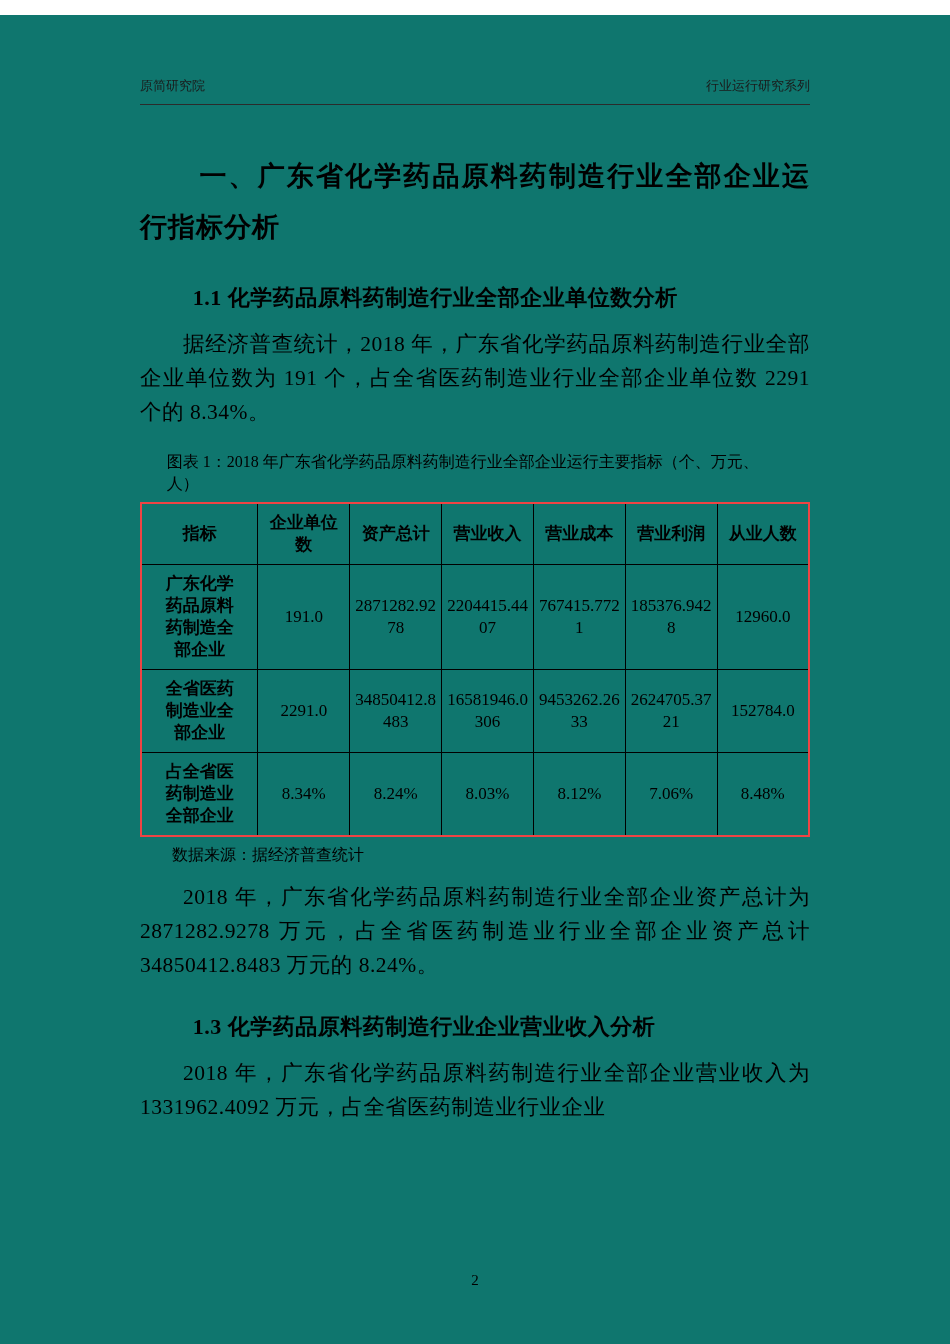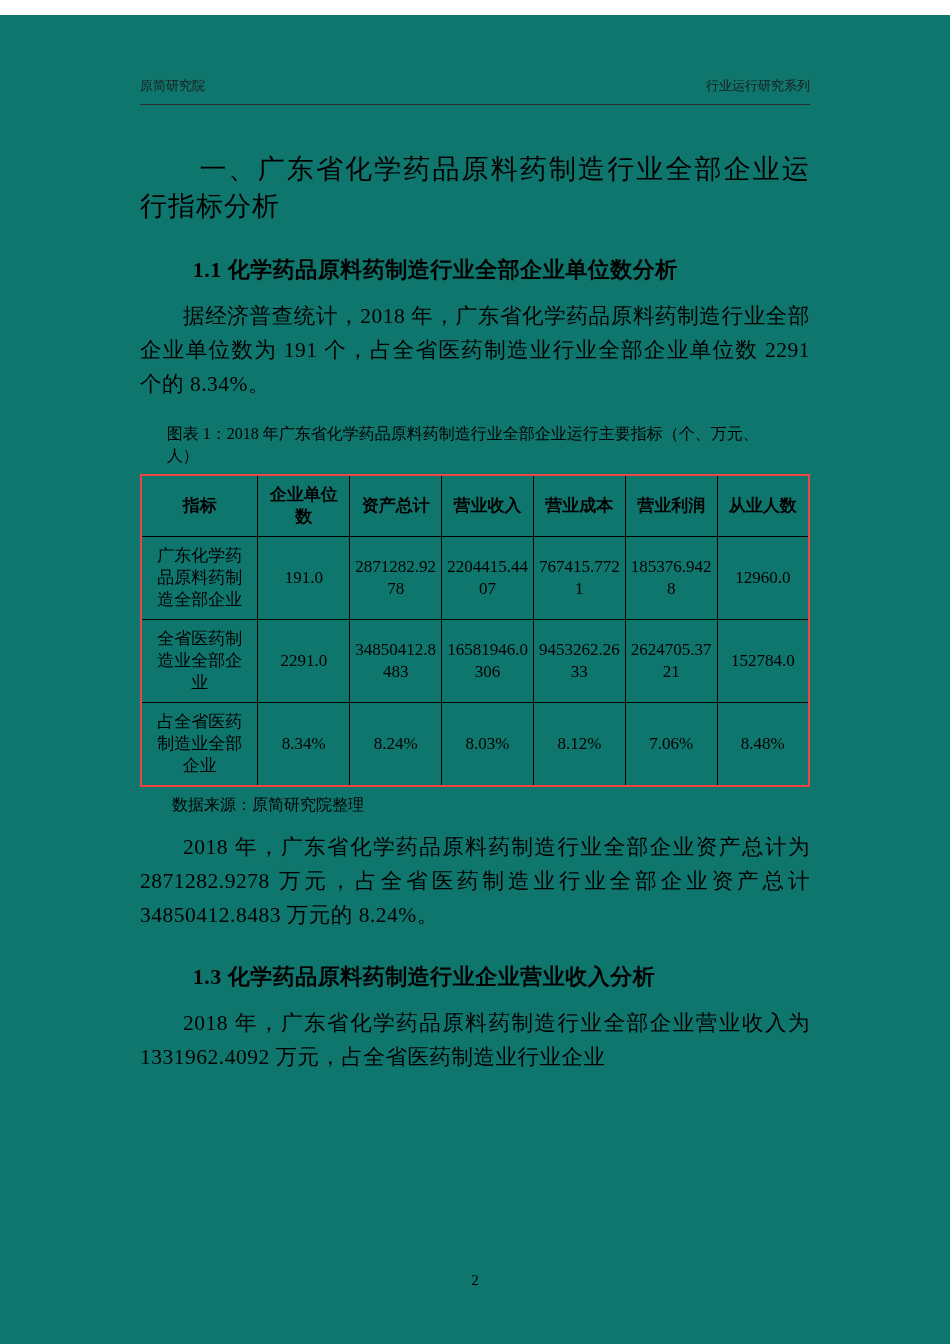--- a/index.html
+++ b/index.html
@@ -21,22 +21,22 @@
     align-items: flex-end;
     font-family: "Liberation Sans", sans-serif;
     font-size: 13px;
     color: #1a1a1a;
     padding-bottom: 9px;
     border-bottom: 1px solid #2b2b2b;
   }
   .main-title {
     margin-top: 46px;
     font-size: 27px;
-    font-weight: normal;
-    line-height: 37px;
+    font-weight: bold;
+    line-height: 51px;
     text-indent: 2.2em;
     text-align: justify;
     letter-spacing: 1px;
   }
   .section-heading {
     margin-top: 30px;
     font-size: 22px;
     font-weight: bold;
     text-indent: 2.4em;
     letter-spacing: 0.5px;
@@ -68,21 +68,21 @@
     border: 1px solid #000;
     text-align: center;
     vertical-align: middle;
     font-size: 17px;
     padding: 8px 4px;
     word-break: break-all;
     line-height: 22px;
   }
   table.data-table th { font-weight: bold; }
   table.data-table .col-label { width: 17.5%; }
-  table.data-table td.row-label { font-weight: normal; padding: 8px 10px; }
+  table.data-table td.row-label { font-weight: bold; padding: 8px 18px; }
   .data-source {
     margin-top: 8px;
     font-size: 16px;
     padding-left: 2em;
   }
   .page-number {
     position: absolute;
     bottom: 70px;
     left: 0;
     width: 100%;
@@ -143,21 +143,21 @@
         <td>8.34%</td>
         <td>8.24%</td>
         <td>8.03%</td>
         <td>8.12%</td>
         <td>7.06%</td>
         <td>8.48%</td>
       </tr>
     </tbody>
   </table>
 
-  <div class="data-source">数据来源：原简研究院整理</div>
+  <div class="data-source">数据来源：据经济普查统计</div>
 
   <p class="para">2018 年，广东省化学药品原料药制造行业全部企业资产总计为 2871282.9278 万元，占全省医药制造业行业全部企业资产总计 34850412.8483 万元的 8.24%。</p>
 
   <h2 class="section-heading">1.3 化学药品原料药制造行业企业营业收入分析</h2>
   <p class="para">2018 年，广东省化学药品原料药制造行业全部企业营业收入为 1331962.4092 万元，占全省医药制造业行业企业</p>
 
   <div class="page-number">2</div>
 
 </div>
 

